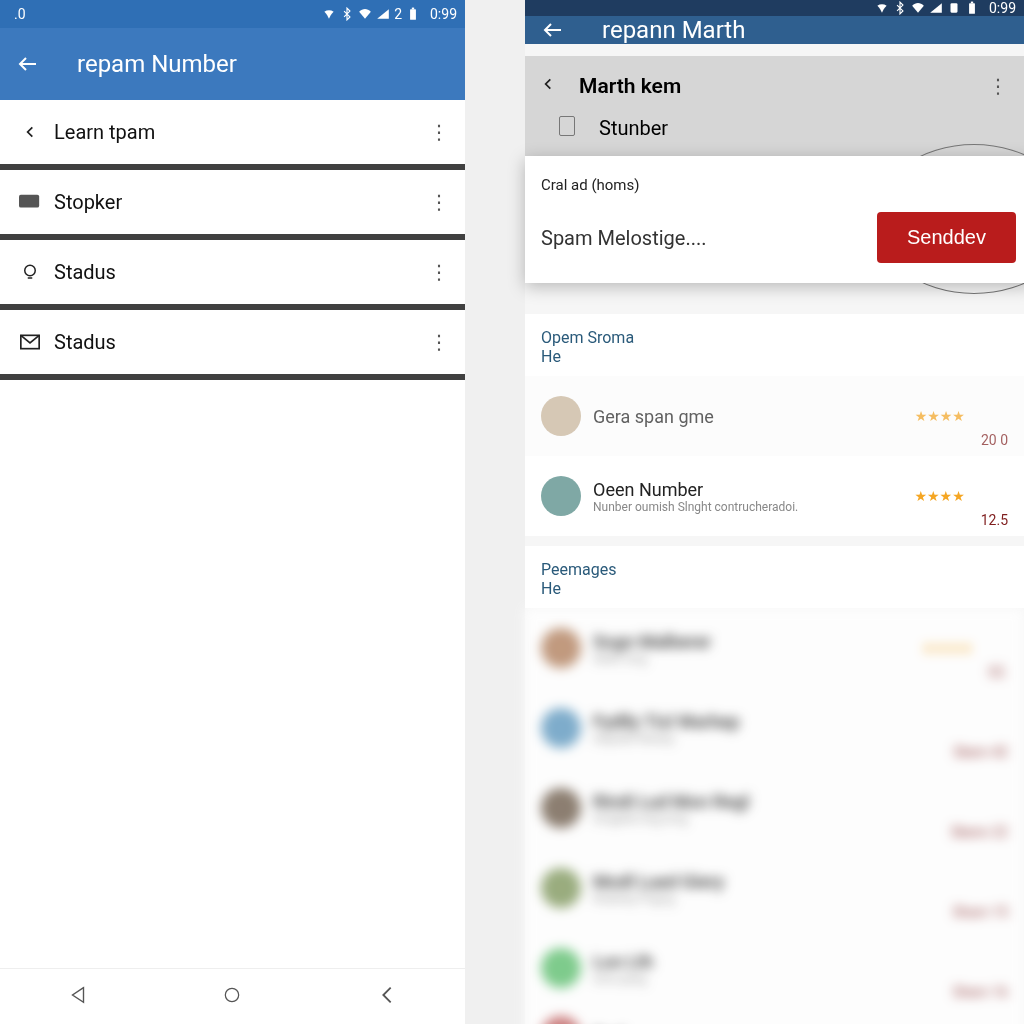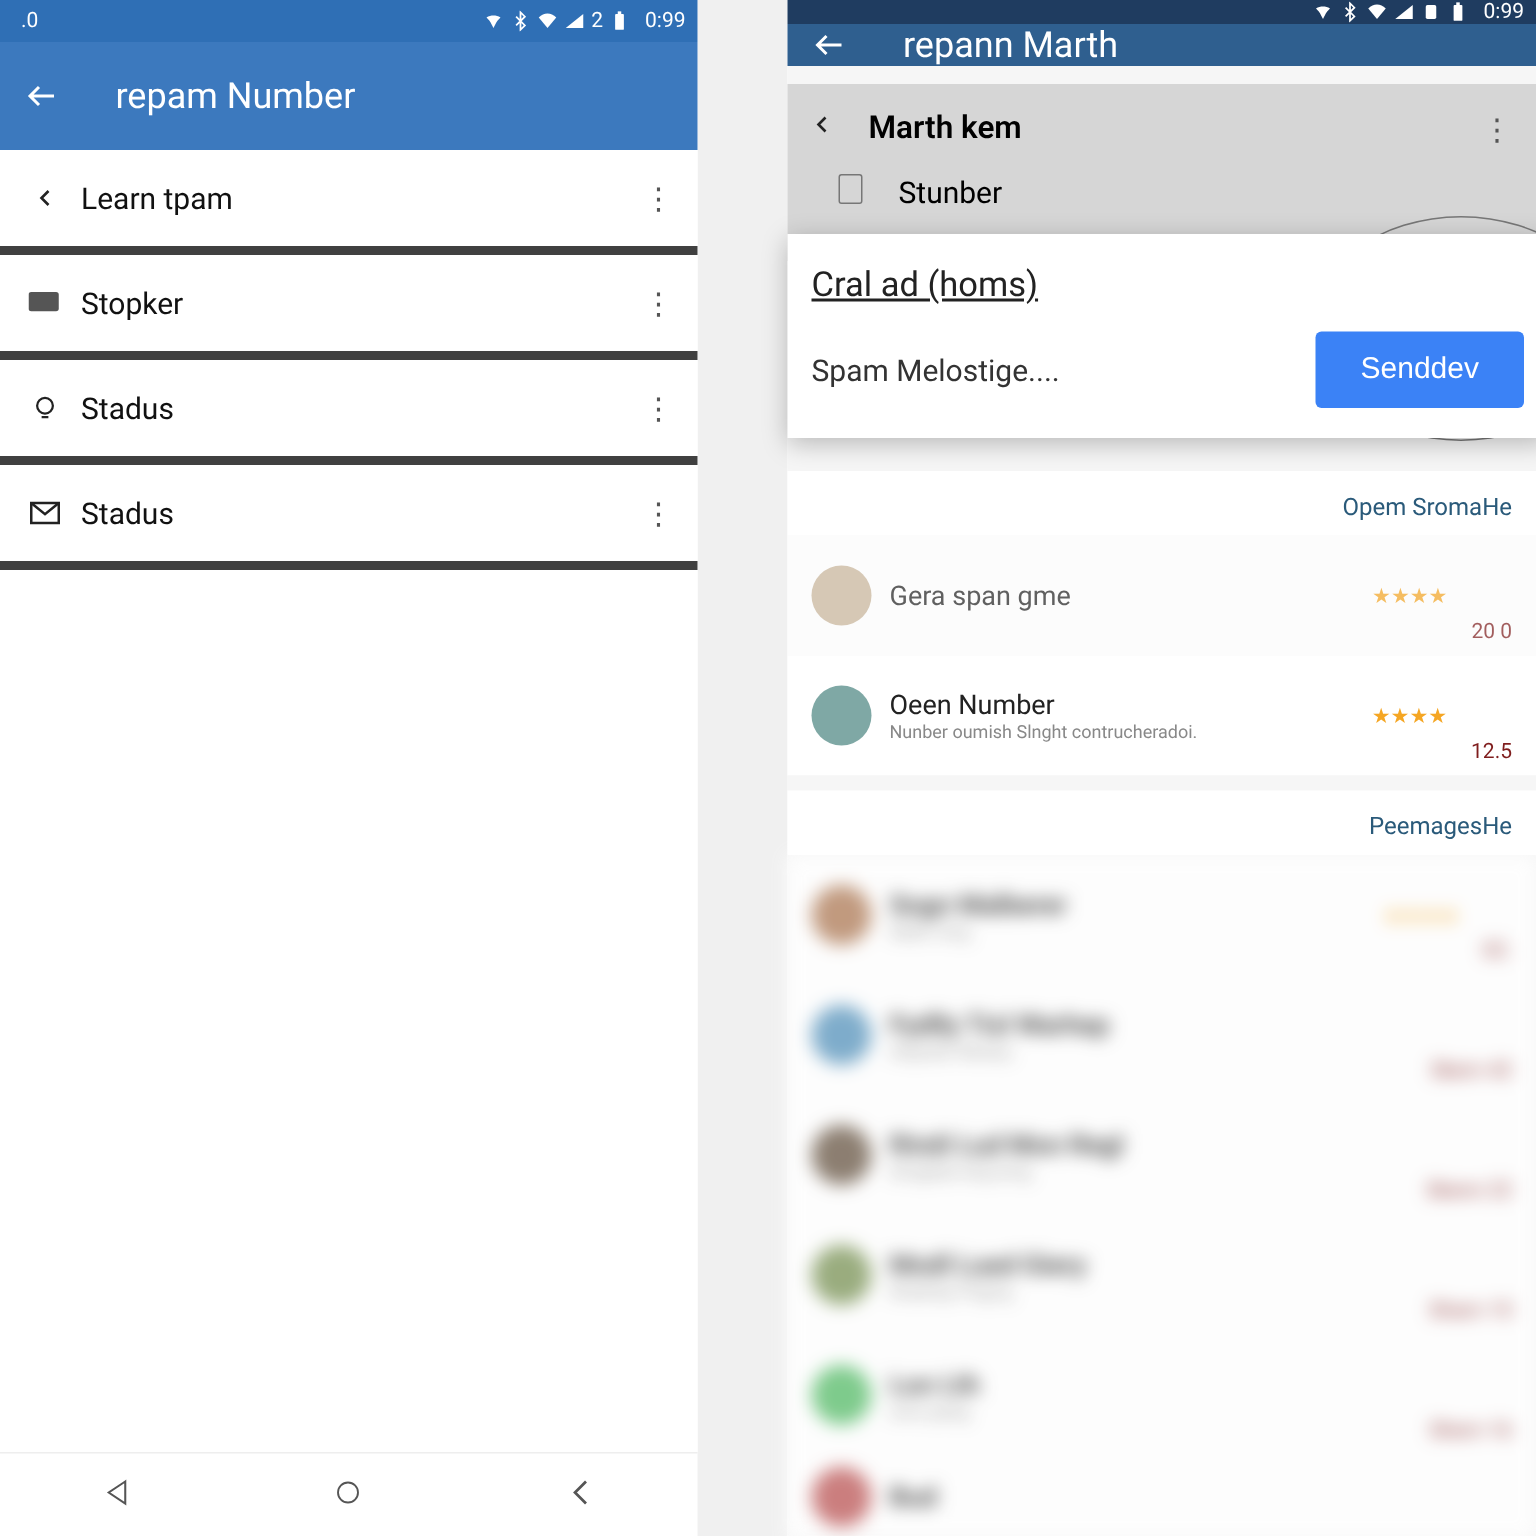--- a/index.html
+++ b/index.html
@@ -109,49 +109,50 @@
   
   .popup {
     position: absolute;
     left: 0; right: -8px;
     top: 112px;
     background: #fff;
     box-shadow: 0 4px 16px rgba(0,0,0,0.25);
     padding: 20px 16px;
     z-index: 10;
   }
-  .popup-line1 { font-size: 23px; color: #222; margin-bottom: 18px; text-decoration: underline; }
+  .popup-line1 { font-size: 15px; color: #222; margin-bottom: 18px; }
   .popup-row2 { display: flex; align-items: center; justify-content: space-between; }
   .popup-line2 { font-size: 20px; color: #333; }
   .send-btn {
-    background: #3b82f6;
+    background: #b91c1c;
     color: #fff;
     border: none;
     padding: 14px 30px;
     font-size: 20px;
     border-radius: 4px;
   }
   .circle-ring {
     position: absolute;
     width: 200px; height: 150px;
     border: 1px solid #777;
     border-radius: 50%;
     top: 100px;
     right: -50px;
     z-index: 9;
     pointer-events: none;
   }
 
   .section-label {
     padding: 14px 16px 10px;
     display: flex;
-    justify-content: flex-end;
+    justify-content: center;
     color: #2a5a7a;
     font-size: 16px;
     background: #fff;
+    flex-direction: column;
   }
 
   .result-row {
     display: flex;
     align-items: center;
     padding: 8px 16px;
     background: #fff;
     gap: 12px;
   }
   .avatar { width: 40px; height: 40px; border-radius: 50%; background: #c9b59a; }

